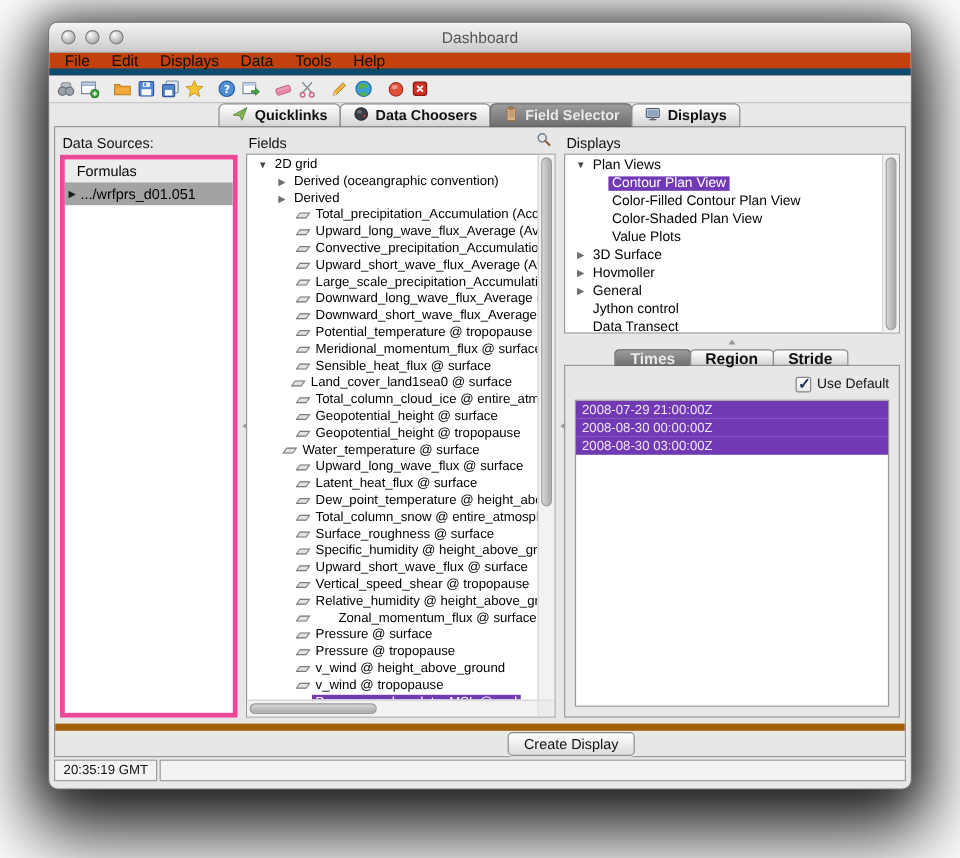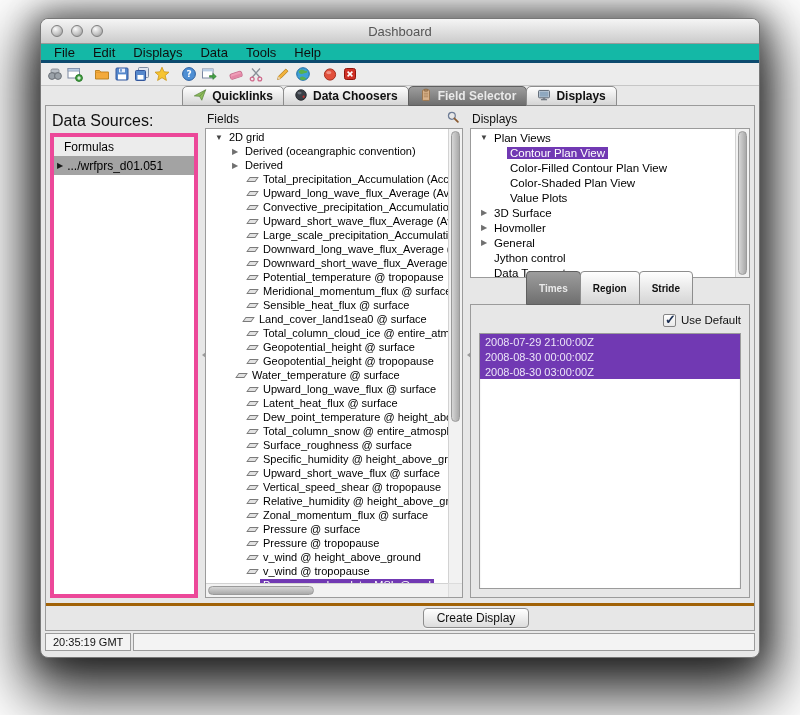--- a/index.html
+++ b/index.html
@@ -15,21 +15,21 @@
   }
 
   
   .titlebar { height:25px; flex:0 0 25px; background:linear-gradient(#f5f5f5,#cbcbcb); border-bottom:1px solid #9a9a9a; position:relative; display:flex; align-items:center; justify-content:center; }
   .title { font-size:13px; color:#555; }
   .traffic { position:absolute; left:10px; top:6px; display:flex; gap:8px; }
   .light { width:12px; height:12px; border-radius:50%; border:1px solid #7e7e7e;
            background:radial-gradient(circle at 35% 30%, #fafafa, #c4c4c4 55%, #8f8f8f); }
 
   
-  .menubar { height:19px; flex:0 0 19px; background:#14b8a6; border-bottom:3px solid #0c4a6e; display:flex; align-items:center; padding-left:4px; }
+  .menubar { height:19px; flex:0 0 19px; background:#c2410c; border-bottom:6px solid #0c4a6e; display:flex; align-items:center; padding-left:4px; }
   .menu-item { font-size:13px; color:#0f0f0f; padding:0 9px; }
 
   
   .toolbar { height:23px; flex:0 0 23px; background:#ececec; border-bottom:1px solid #c6c6c6; display:flex; align-items:center; padding-left:5px; }
   .tgroup { display:flex; align-items:center; gap:2px; margin-right:9px; }
   .tool { width:18px; height:18px; display:flex; align-items:center; justify-content:center; }
   .tool svg { width:16px; height:16px; }
 
   
   .tabstrip { height:20px; flex:0 0 20px; display:flex; justify-content:center; align-items:flex-end; position:relative; z-index:3; }
@@ -37,21 +37,21 @@
          background:linear-gradient(#fefefe,#d5d5d5); border:1px solid #8d8d8d; border-radius:5px 5px 0 0; margin-left:-1px; }
   .tab svg { width:14px; height:14px; }
   .tab.sel { background:linear-gradient(#9d9d9d,#6f6f6f); color:#e9e9e9; border-color:#5f5f5f; }
 
   
   .content { flex:1 1 auto; margin:0 4px; margin-top:-1px; border:1px solid #9b9b9b; background:#e7e7e7; display:flex; flex-direction:column; min-height:0; }
   .main-row { flex:1 1 auto; display:flex; padding:5px 4px 0 4px; min-height:0; }
 
   
   .left-col { width:148px; flex:0 0 148px; display:flex; flex-direction:column; min-height:0; }
-  .panel-label { font-size:16px; color:#111; padding:1px 2px 3px 2px; }
+  .panel-label { font-size:12px; color:#111; padding:1px 2px 3px 2px; }
   .ds-list { flex:1; background:#fff; border:4px solid #ec4899; overflow:hidden; }
   .ds-row { height:19px; display:flex; align-items:center; font-size:12px; color:#000; padding-left:10px; }
   .ds-row.header-row { background:#ececec; }
   .ds-row.sel { background:#a3a3a3; padding-left:3px; }
   .ds-arrow { font-size:8px; color:#1a1a1a; margin-right:4px; }
 
   .vsplit { width:7px; flex:0 0 7px; position:relative; }
   .vsplit::after { content:""; position:absolute; left:1px; top:50%; border:3px solid transparent; border-right:4px solid #9a9a9a; margin-top:-3px; }
 
   
@@ -81,32 +81,32 @@
   .scroll-corner { position:absolute; right:0; bottom:0; width:14px; height:14px; background:#ececec; border-left:1px solid #dcdcdc; border-top:1px solid #dcdcdc; }
 
   
   .right-col { flex:1 1 auto; display:flex; flex-direction:column; min-height:0; }
   .disp-box { height:150px; flex:0 0 150px; position:relative; background:#fff; border:1px solid #9b9b9b; }
   .hsplit { height:9px; flex:0 0 9px; position:relative; }
   .hsplit::after { content:""; position:absolute; left:50%; top:2px; border:3px solid transparent; border-bottom:4px solid #9a9a9a; margin-left:-3px; }
 
   .subset { flex:1 1 auto; display:flex; flex-direction:column; min-height:0; }
   .subtabs { height:18px; flex:0 0 18px; display:flex; justify-content:center; align-items:flex-end; position:relative; z-index:2; }
-  .stab { height:34px; padding:0 12px; display:flex; align-items:center; font-size:10px; font-weight:bold; color:#111;
+  .stab { height:14px; padding:0 12px; display:flex; align-items:center; font-size:13px; font-weight:bold; color:#111;
           background:linear-gradient(#fefefe,#d5d5d5); border:1px solid #8d8d8d; border-radius:4px 4px 0 0; margin-left:-1px; }
   .stab.sel { background:linear-gradient(#9d9d9d,#6f6f6f); color:#e9e9e9; border-color:#5f5f5f; }
   .groupbox { flex:1; border:1px solid #9b9b9b; background:#e7e7e7; margin-top:-1px; padding:6px 8px 8px; display:flex; flex-direction:column; min-height:0; }
   .default-row { height:18px; display:flex; align-items:center; justify-content:flex-end; gap:5px; font-size:11.5px; color:#111; }
   .checkbox { width:13px; height:13px; border:1px solid #858585; border-radius:2px; background:linear-gradient(#ffffff,#e9e9e9); position:relative; }
   .checkbox.checked::after { content:"\2713"; position:absolute; left:1px; top:-3px; font-size:13px; font-weight:bold; color:#1c2f52; }
   .times-box { flex:1; margin-top:4px; background:#fff; border:1px solid #9b9b9b; box-shadow:inset 0 1px 2px rgba(0,0,0,.12); overflow:hidden; }
   .time-row { height:15px; display:flex; align-items:center; padding:0 5px; font-size:11px; color:#ece5f8; background:var(--sel-purple,#7139b3); }
 
   
-  .bottom-bar { height:27px; flex:0 0 27px; margin-top:5px; border-top:3px solid #a16207; display:flex; align-items:center; justify-content:center; padding-left:152px; }
+  .bottom-bar { height:27px; flex:0 0 27px; margin-top:5px; border-top:6px solid #a16207; display:flex; align-items:center; justify-content:center; padding-left:152px; }
   .create-btn { font-size:12px; color:#111; padding:2px 13px; background:linear-gradient(#ffffff,#dcdcdc); border:1px solid #8d8d8d; border-radius:4px; box-shadow:0 1px 0 rgba(255,255,255,.7); font-family:"Liberation Sans",sans-serif; }
 
   
   .statusbar { height:26px; flex:0 0 26px; display:flex; align-items:center; gap:2px; padding:2px 4px 6px; }
   .status-clock { border:1px solid #9b9b9b; background:#f3f3f3; font-size:11px; color:#111; padding:2px 7px; white-space:nowrap; }
   .status-msg { flex:1; height:18px; border:1px solid #9b9b9b; background:#f3f3f3; }
 </style>
 </head>
 <body>
 
@@ -451,21 +451,21 @@
                   <span class="fico"></span>
                 </span>
                 <span class="lbl">Vertical_speed_shear @ tropopause</span>
               </div>
               <div class="trow" style="padding-left: 38px;">
                 <span class="fico-wrap">
                   <span class="fico"></span>
                 </span>
                 <span class="lbl">Relative_humidity @ height_above_ground</span>
               </div>
-              <div class="trow" style="padding-left: 38px;">
+              <div class="trow" style="padding-left: 38px; gap: 19px;">
                 <span class="fico-wrap">
                   <span class="fico"></span>
                 </span>
                 <span class="lbl">Zonal_momentum_flux @ surface</span>
               </div>
               <div class="trow" style="padding-left: 38px;">
                 <span class="fico-wrap">
                   <span class="fico"></span>
                 </span>
                 <span class="lbl">Pressure @ surface</span>

